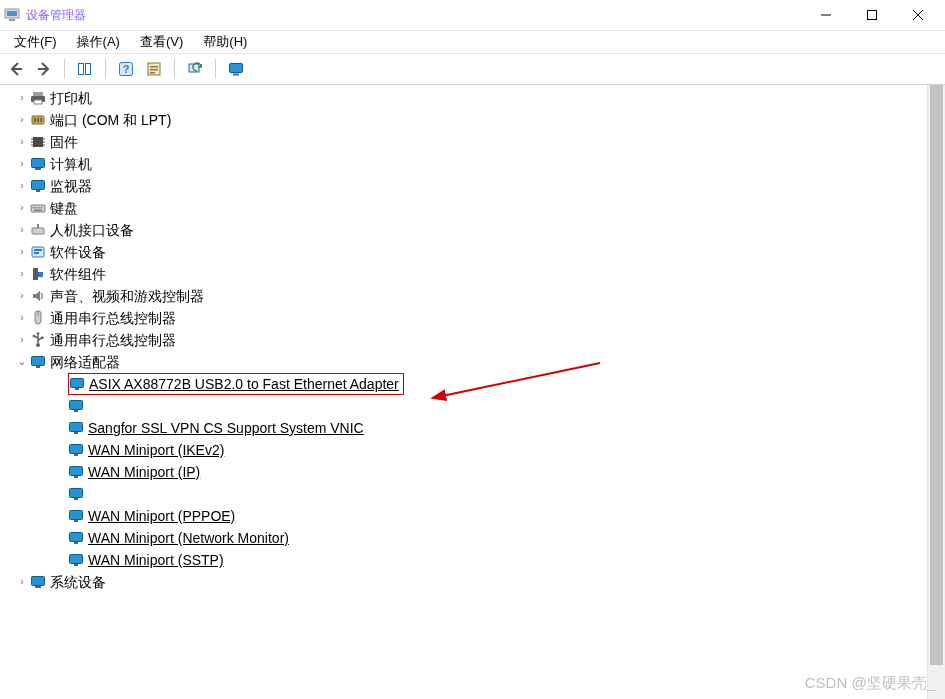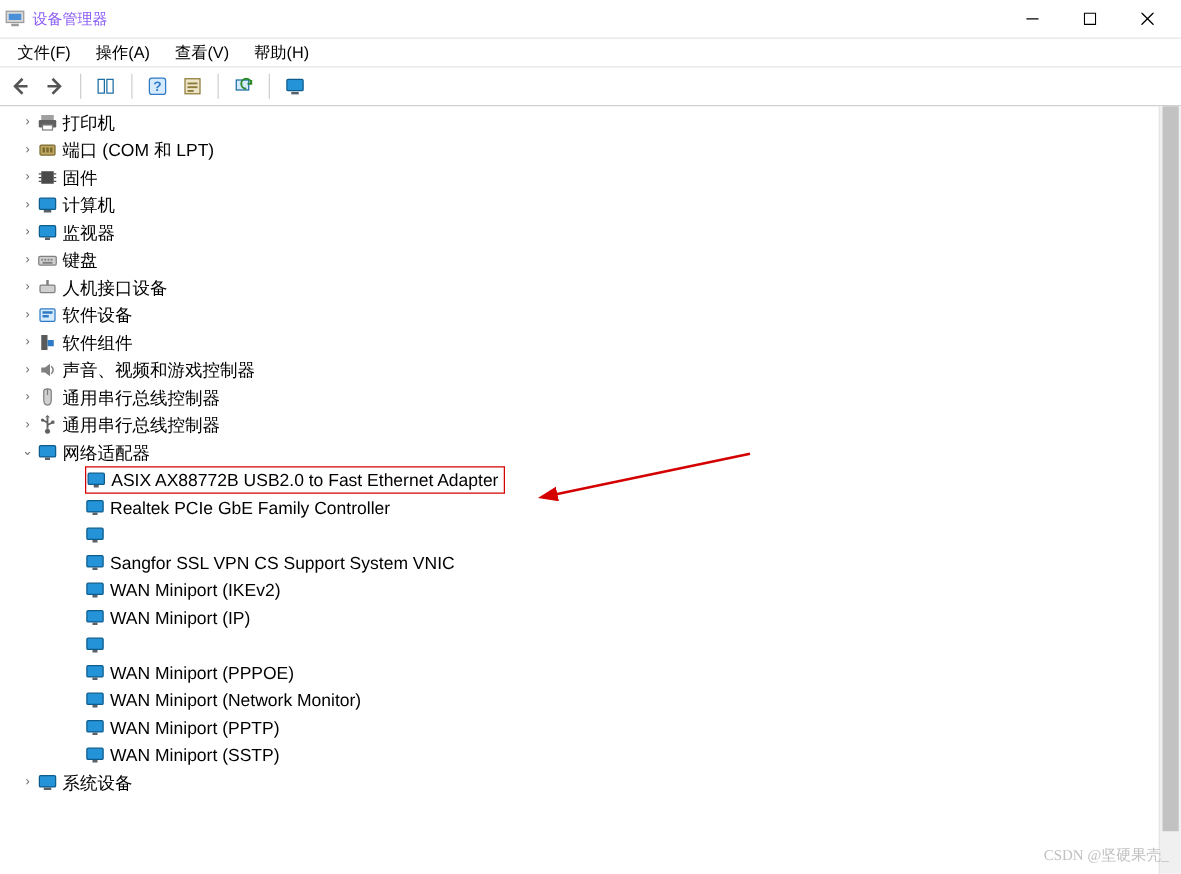--- a/index.html
+++ b/index.html
@@ -135,21 +135,21 @@
     width: 16px;
     height: 16px;
     margin-right: 4px;
     display: flex;
     align-items: center;
     justify-content: center;
     flex-shrink: 0;
   }
 
   .indent-1 { padding-left: 12px; }
-  .indent-2 { padding-left: 50px; }
+  .indent-2 { padding-left: 50px; text-decoration: underline; }
 
   
   .highlight-box {
     border: 1px solid #d40000;
     display: inline-flex;
     align-items: center;
     height: 20px;
     padding: 0 4px 0 0;
   }
 
@@ -158,23 +158,22 @@
     position: absolute;
     pointer-events: none;
     z-index: 10;
   }
 
   .watermark {
     position: absolute;
     right: 10px;
     bottom: 6px;
     color: #bfbfbf;
-    font-size: 12px;
+    font-size: 15px;
     pointer-events: none;
-    font-family: Liberation Serif, serif;
   }
 </style>
 </head>
 <body>
 
 <div class="titlebar">
   <span class="app-icon">
     <svg width="16" height="16" viewBox="0 0 16 16">
       <rect x="1" y="2" width="14" height="9" fill="#d8d8d8" stroke="#9a9a9a"></rect>
       <rect x="3" y="4" width="10" height="5" fill="#4a90d9"></rect>
@@ -429,30 +428,20 @@
         </span>
       </div>
       <div class="row indent-2">
         <span class="toggle placeholder"></span>
         <span class="ico">
           <svg width="16" height="16" viewBox="0 0 16 16">
             <rect x="1.5" y="2.5" width="13" height="9" rx="1" fill="#2593d8" stroke="#0d5c8c"></rect>
             <rect x="6" y="12" width="4" height="2" fill="#586069"></rect>
           </svg>
         </span>
-        <span>Realtek PCIe GbE Family Controller</span>
-      </div>
-      <div class="row indent-2">
-        <span class="toggle placeholder"></span>
-        <span class="ico">
-          <svg width="16" height="16" viewBox="0 0 16 16">
-            <rect x="1.5" y="2.5" width="13" height="9" rx="1" fill="#2593d8" stroke="#0d5c8c"></rect>
-            <rect x="6" y="12" width="4" height="2" fill="#586069"></rect>
-          </svg>
-        </span>
       </div>
       <div class="row indent-2">
         <span class="toggle placeholder"></span>
         <span class="ico">
           <svg width="16" height="16" viewBox="0 0 16 16">
             <rect x="1.5" y="2.5" width="13" height="9" rx="1" fill="#2593d8" stroke="#0d5c8c"></rect>
             <rect x="6" y="12" width="4" height="2" fill="#586069"></rect>
           </svg>
         </span>
         <span>Sangfor SSL VPN CS Support System VNIC</span>
@@ -498,30 +487,20 @@
       </div>
       <div class="row indent-2">
         <span class="toggle placeholder"></span>
         <span class="ico">
           <svg width="16" height="16" viewBox="0 0 16 16">
             <rect x="1.5" y="2.5" width="13" height="9" rx="1" fill="#2593d8" stroke="#0d5c8c"></rect>
             <rect x="6" y="12" width="4" height="2" fill="#586069"></rect>
           </svg>
         </span>
         <span>WAN Miniport (Network Monitor)</span>
-      </div>
-      <div class="row indent-2">
-        <span class="toggle placeholder"></span>
-        <span class="ico">
-          <svg width="16" height="16" viewBox="0 0 16 16">
-            <rect x="1.5" y="2.5" width="13" height="9" rx="1" fill="#2593d8" stroke="#0d5c8c"></rect>
-            <rect x="6" y="12" width="4" height="2" fill="#586069"></rect>
-          </svg>
-        </span>
-        <span>WAN Miniport (PPTP)</span>
       </div>
       <div class="row indent-2">
         <span class="toggle placeholder"></span>
         <span class="ico">
           <svg width="16" height="16" viewBox="0 0 16 16">
             <rect x="1.5" y="2.5" width="13" height="9" rx="1" fill="#2593d8" stroke="#0d5c8c"></rect>
             <rect x="6" y="12" width="4" height="2" fill="#586069"></rect>
           </svg>
         </span>
         <span>WAN Miniport (SSTP)</span>

